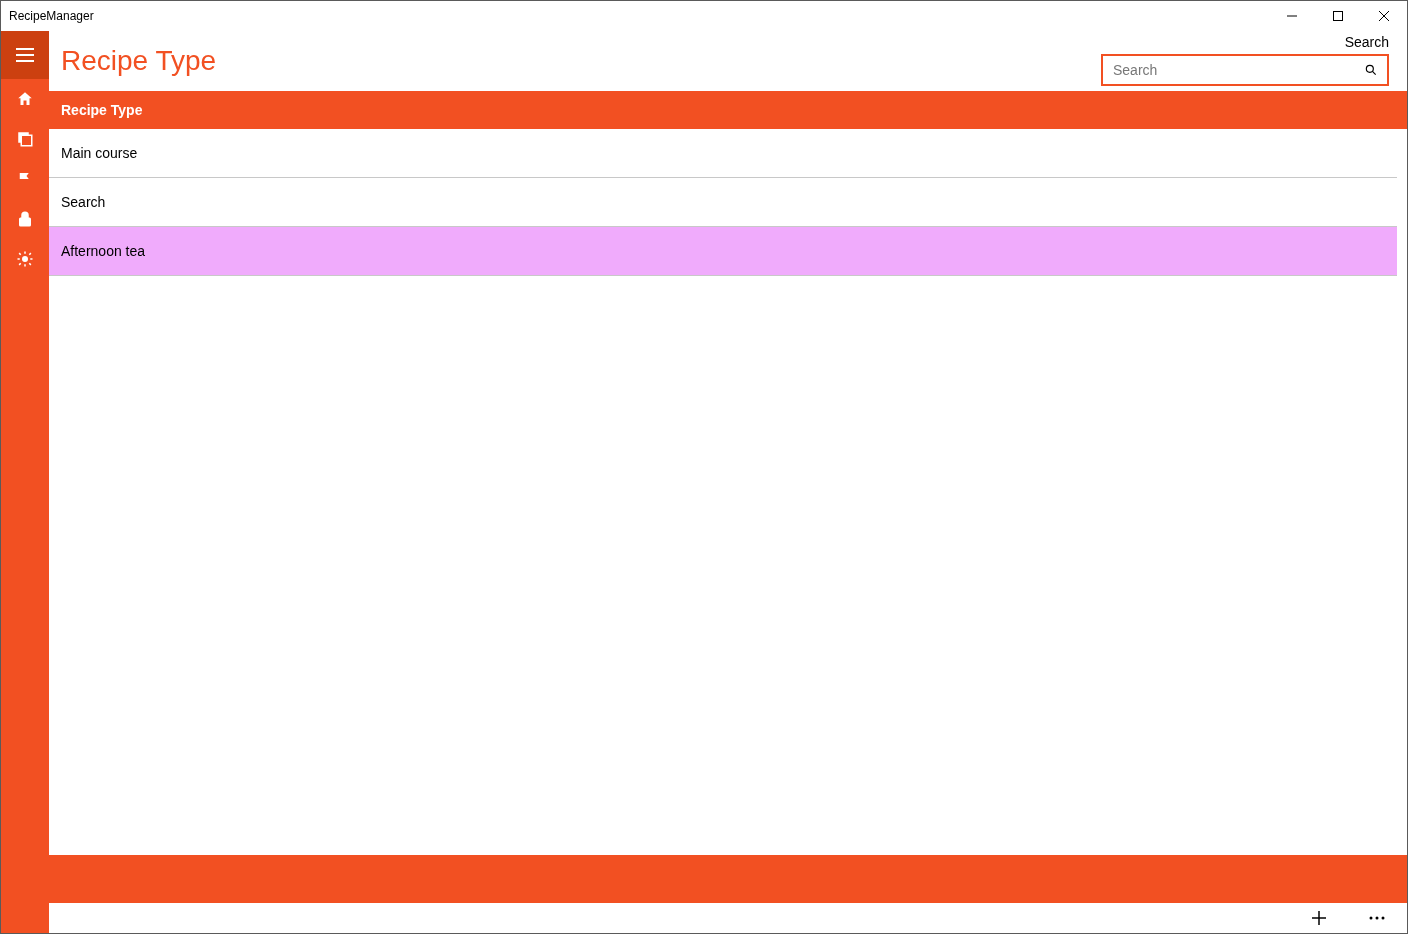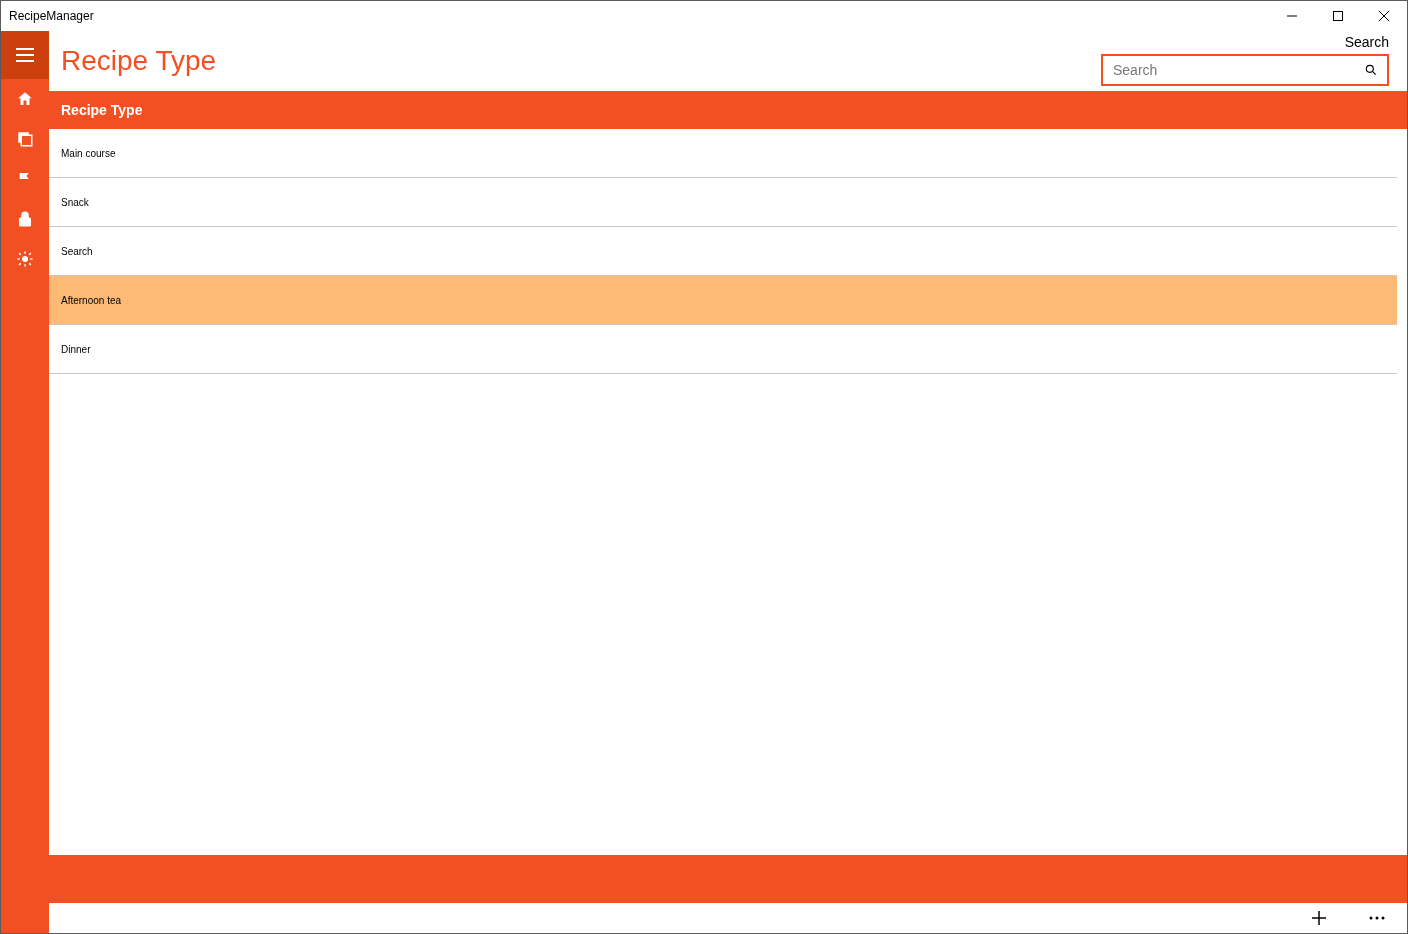--- a/index.html
+++ b/index.html
@@ -145,24 +145,24 @@
     top: 98px;
     bottom: 78px; 
     overflow: auto;
   }
   .list-item {
     height: 49px;
     display: flex;
     align-items: center;
     padding-left: 12px;
     border-bottom: 1px solid #c8c8c8;
-    font-size: 10px;
+    font-size: 14px;
   }
   .list-item.hover {
-    background: #fdba74;
+    background: #f0abfc;
   }
 
   
   .cmd-bar {
     position: absolute;
     left: 48px; right: 0; bottom: 0;
     height: 30px;
     background: #fff;
     display: flex;
     justify-content: flex-end;
@@ -262,31 +262,25 @@
 
     <div class="section-header">
       <span>Recipe Type</span>
     </div>
 
     <div class="list" id="list">
         <div class="list-item">
           <span>Main course</span>
         </div>
         <div class="list-item">
-          <span>Snack</span>
-        </div>
-        <div class="list-item">
           <span>Search</span>
         </div>
         <div class="list-item hover">
           <span>Afternoon tea</span>
         </div>
-        <div class="list-item">
-          <span>Dinner</span>
-        </div>
       </div>
 
     <div class="bottom-bar"></div>
 
     <div class="cmd-bar">
       <div class="cmd-btn">
         <svg width="16" height="16" viewBox="0 0 16 16">
             <line x1="8" y1="1" x2="8" y2="15" stroke="#000" stroke-width="1.5"></line>
             <line x1="1" y1="8" x2="15" y2="8" stroke="#000" stroke-width="1.5"></line>
           </svg>

